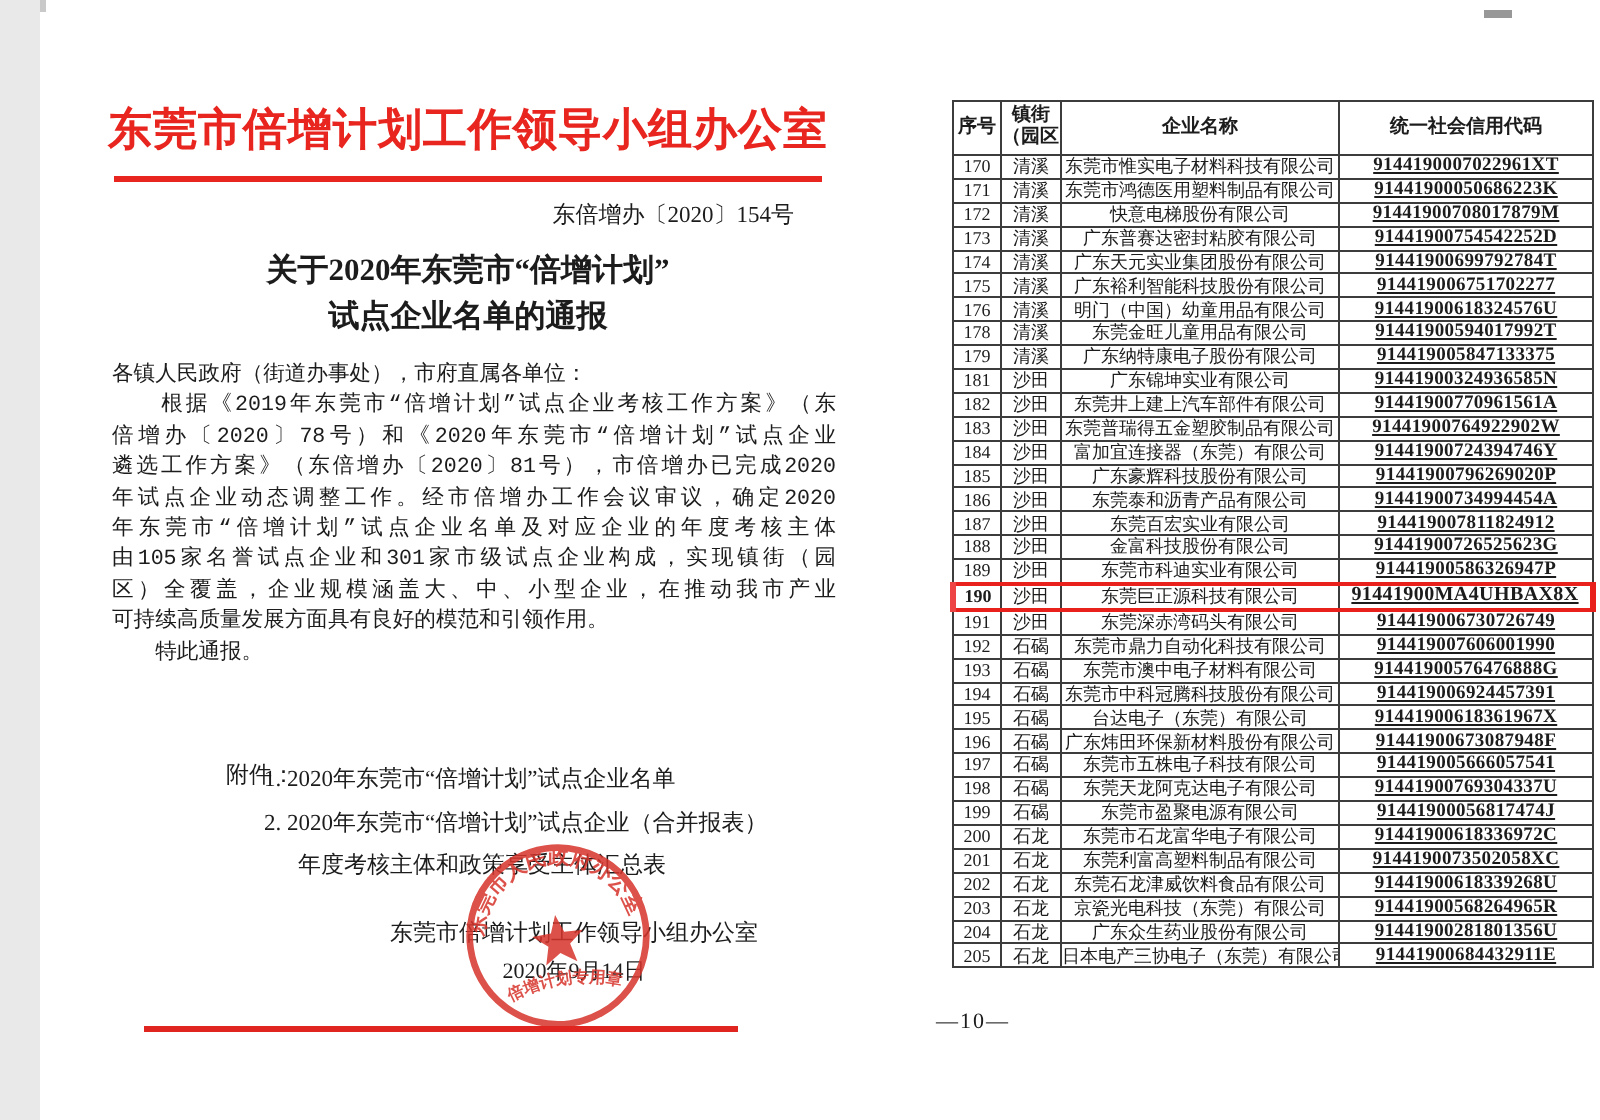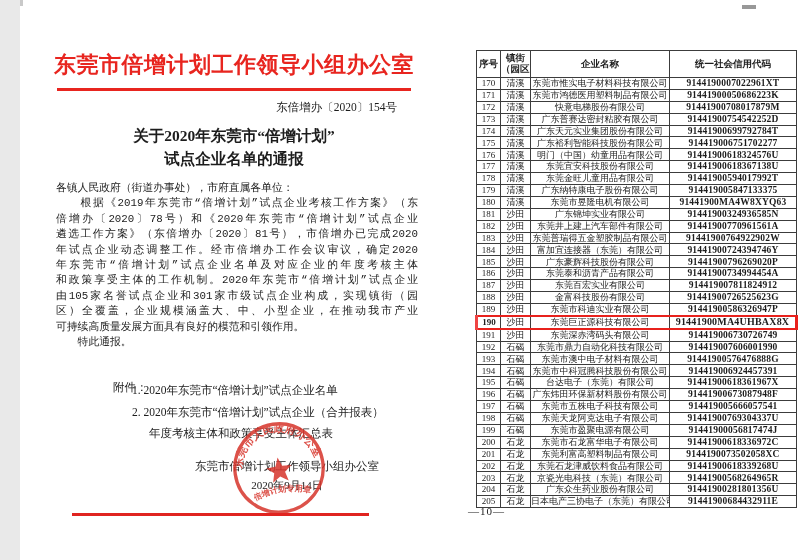--- a/index.html
+++ b/index.html
@@ -24,21 +24,21 @@
   .sig-date{position:absolute;left:172px;top:478px;width:190px;text-align:center;font-size:11px;}
   .seal{position:absolute;left:211px;top:420px;width:96px;height:96px;opacity:0.85;transform:rotate(-8deg);}
   .bottom-line{position:absolute;left:52px;top:513px;width:297px;height:2.5px;background:#e02420;}
   .page-number{position:absolute;left:448px;top:505px;font-size:11px;letter-spacing:1px;}
   
   .company-table{position:absolute;left:455px;top:50px;width:320px;border-collapse:collapse;table-layout:fixed;}
   .company-table th,.company-table td{border:1px solid #3c3c3c;padding:0;text-align:center;
         overflow:hidden;white-space:nowrap;}
   .company-table thead th{font-size:9.5px;height:26px;line-height:11px;font-weight:bold;}
   .company-table td{height:10.9px;font-size:9px;line-height:10.5px;}
-  .company-table td.code{font-size:9.5px;font-weight:bold;letter-spacing:0.2px;}
+  .company-table td.code{font-size:9.5px;font-weight:bold;letter-spacing:0.2px;text-decoration:underline;}
   tr.hl td{border-top:2px solid #e8211c;border-bottom:2px solid #e8211c;}
   tr.hl td:first-child{border-left:3px solid #ef4444;font-weight:bold;}
   tr.hl td:last-child{border-right:3px solid #e8211c;}
   tr.hl td.code{font-size:10px;}
   
   .speck1{position:absolute;left:722px;top:5px;width:14px;height:4px;background:#444;opacity:.55;}
   .speck2{position:absolute;left:0;top:0;width:3px;height:6px;background:#777;opacity:.4;}
 </style>
 </head>
 <body>
@@ -57,21 +57,20 @@
     <div>试点企业名单的通报</div>
   </div>
 
   <div class="doc-body">
       <div class="bline">各镇人民政府（街道办事处），市府直属各单位：</div>
       <div class="bline fill">　　根据《2019年东莞市“倍增计划”试点企业考核工作方案》（东</div>
       <div class="bline fill">倍增办〔2020〕78号）和《2020年东莞市“倍增计划”试点企业</div>
       <div class="bline fill">遴选工作方案》（东倍增办〔2020〕81号），市倍增办已完成2020</div>
       <div class="bline fill">年试点企业动态调整工作。经市倍增办工作会议审议，确定2020</div>
       <div class="bline fill">年东莞市“倍增计划”试点企业名单及对应企业的年度考核主体</div>
-      <div class="bline fill">和政策享受主体的工作机制。2020年东莞市“倍增计划”试点企业</div>
       <div class="bline fill">由105家名誉试点企业和301家市级试点企业构成，实现镇街（园</div>
       <div class="bline fill">区）全覆盖，企业规模涵盖大、中、小型企业，在推动我市产业</div>
       <div class="bline">可持续高质量发展方面具有良好的模范和引领作用。</div>
       <div class="bline">　　特此通报。</div>
     </div>
 
   <div class="attach-label">附件：</div>
   <div class="attach-items">
       <div class="attach-item">1. 2020年东莞市“倍增计划”试点企业名单</div>
       <div class="attach-item">2. 2020年东莞市“倍增计划”试点企业（合并报表）</div>
@@ -152,44 +151,32 @@
           <td>广东裕利智能科技股份有限公司</td>
           <td class="code">914419006751702277</td>
         </tr>
         <tr>
           <td>176</td>
           <td>清溪</td>
           <td>明门（中国）幼童用品有限公司</td>
           <td class="code">91441900618324576U</td>
         </tr>
         <tr>
-          <td>177</td>
-          <td>清溪</td>
-          <td>东莞宜安科技股份有限公司</td>
-          <td class="code">91441900618367138U</td>
-        </tr>
-        <tr>
           <td>178</td>
           <td>清溪</td>
           <td>东莞金旺儿童用品有限公司</td>
           <td class="code">91441900594017992T</td>
         </tr>
         <tr>
           <td>179</td>
           <td>清溪</td>
           <td>广东纳特康电子股份有限公司</td>
           <td class="code">914419005847133375</td>
         </tr>
         <tr>
-          <td>180</td>
-          <td>清溪</td>
-          <td>东莞市昱隆电机有限公司</td>
-          <td class="code">91441900MA4W8XYQ63</td>
-        </tr>
-        <tr>
           <td>181</td>
           <td>沙田</td>
           <td>广东锦坤实业有限公司</td>
           <td class="code">91441900324936585N</td>
         </tr>
         <tr>
           <td>182</td>
           <td>沙田</td>
           <td>东莞井上建上汽车部件有限公司</td>
           <td class="code">91441900770961561A</td>

